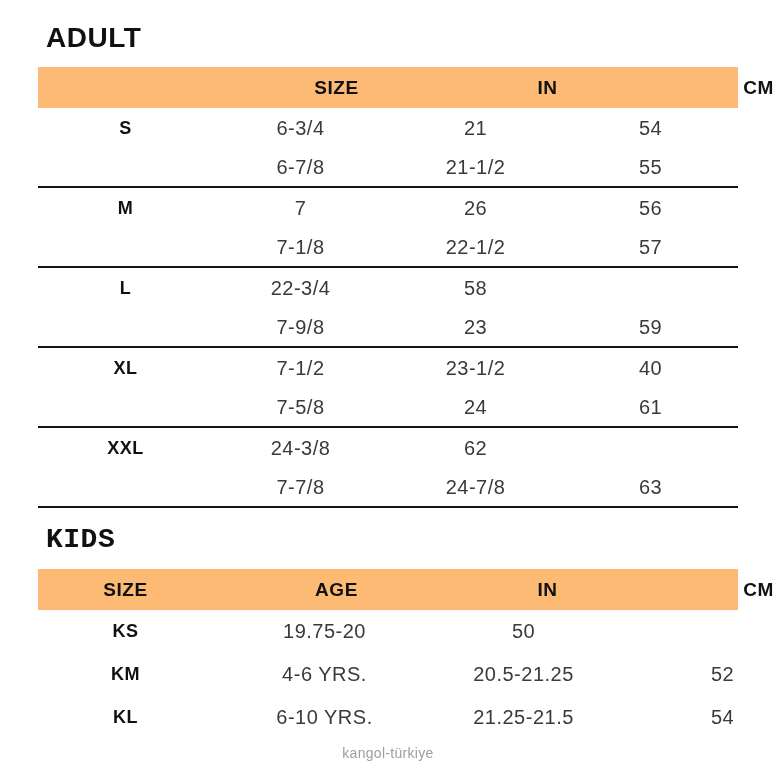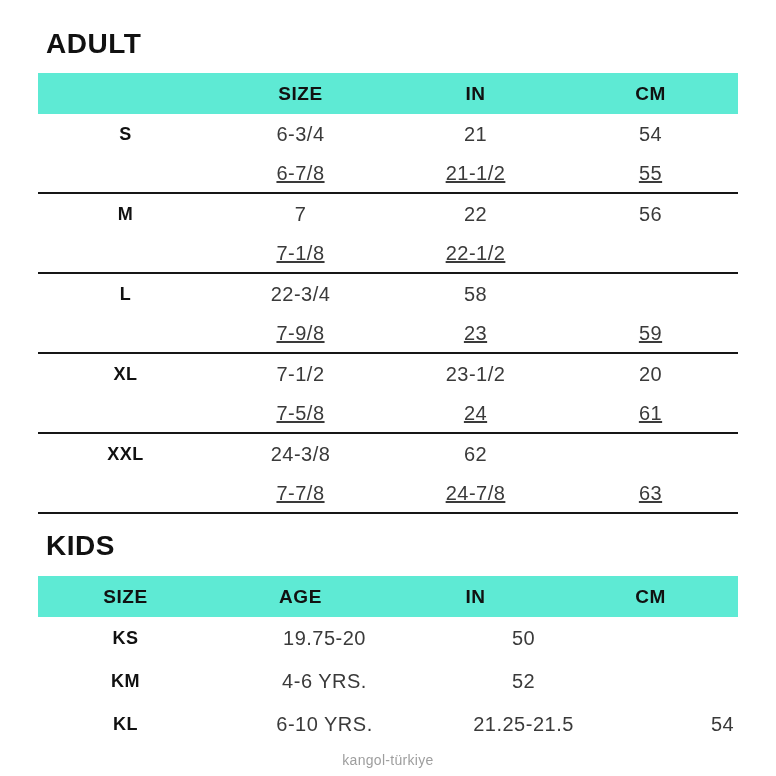--- a/index.html
+++ b/index.html
@@ -11,55 +11,56 @@
     color: #1a1a1a;
     overflow: hidden;
   }
   .wrap { padding: 0 38px; }
 
   .section-title {
     font-size: 28px;
     font-weight: 800;
     letter-spacing: 0.5px;
     color: #111;
-    margin: 28px 0 13px 8px;
+    margin: 22px 0 13px 8px;
   }
-  .section-title.kids { margin-top: 16px; margin-bottom: 14px; }
+  .section-title.kids { margin-top: 16px; margin-bottom: 14px; font-family: Liberation Mono, monospace; }
 
   .table { width: 100%; }
   .row {
     display: grid;
     grid-template-columns: 25% 25% 25% 25%;
     align-items: center;
   }
   .row > div { text-align: center; }
 
   .header-row {
     height: 41px;
-    background: #5eead4;
+    background: #fdba74;
     font-weight: 700;
     font-size: 19px;
     letter-spacing: 0.6px;
     color: #111;
+    gap: 36px;
   }
   .body-row {
     height: 40px;
     font-size: 20px;
     font-weight: 300;
     letter-spacing: 0.5px;
     color: #3a3a3a;
   }
   .kids-table .body-row { height: 43px; gap: 24px; }
   .body-row .label {
     font-size: 18px;
     font-weight: 700;
     letter-spacing: 0.5px;
     color: #111;
   }
-  .group-end { border-bottom: 2px solid #161616; text-decoration: underline; }
+  .group-end { border-bottom: 2px solid #161616; }
 
   .footer {
     margin-top: 6px;
     text-align: center;
     font-size: 14px;
     color: #9e9e9e;
     letter-spacing: 0.3px;
   }
 </style>
 </head>
@@ -86,46 +87,47 @@
     <div class="row body-row group-end">
       <div class="label"></div>
       <div>6-7/8</div>
       <div>21-1/2</div>
       <div>55</div>
     </div>
 
     <div class="row body-row">
       <div class="label">M</div>
       <div>7</div>
-      <div>22</div>
+      <div>26</div>
       <div>56</div>
     </div>
     <div class="row body-row group-end">
       <div class="label"></div>
       <div>7-1/8</div>
       <div>22-1/2</div>
+      <div>57</div>
     </div>
 
     <div class="row body-row">
       <div class="label">L</div>
       <div>22-3/4</div>
       <div>58</div>
     </div>
     <div class="row body-row group-end">
       <div class="label"></div>
       <div>7-9/8</div>
       <div>23</div>
       <div>59</div>
     </div>
 
     <div class="row body-row">
       <div class="label">XL</div>
       <div>7-1/2</div>
       <div>23-1/2</div>
-      <div>20</div>
+      <div>40</div>
     </div>
     <div class="row body-row group-end">
       <div class="label"></div>
       <div>7-5/8</div>
       <div>24</div>
       <div>61</div>
     </div>
 
     <div class="row body-row">
       <div class="label">XXL</div>
@@ -151,20 +153,21 @@
     </div>
 
     <div class="row body-row">
       <div class="label">KS</div>
       <div>19.75-20</div>
       <div>50</div>
     </div>
     <div class="row body-row">
       <div class="label">KM</div>
       <div>4-6 YRS.</div>
+      <div>20.5-21.25</div>
       <div>52</div>
     </div>
     <div class="row body-row">
       <div class="label">KL</div>
       <div>6-10 YRS.</div>
       <div>21.25-21.5</div>
       <div>54</div>
     </div>
   </div>
 

